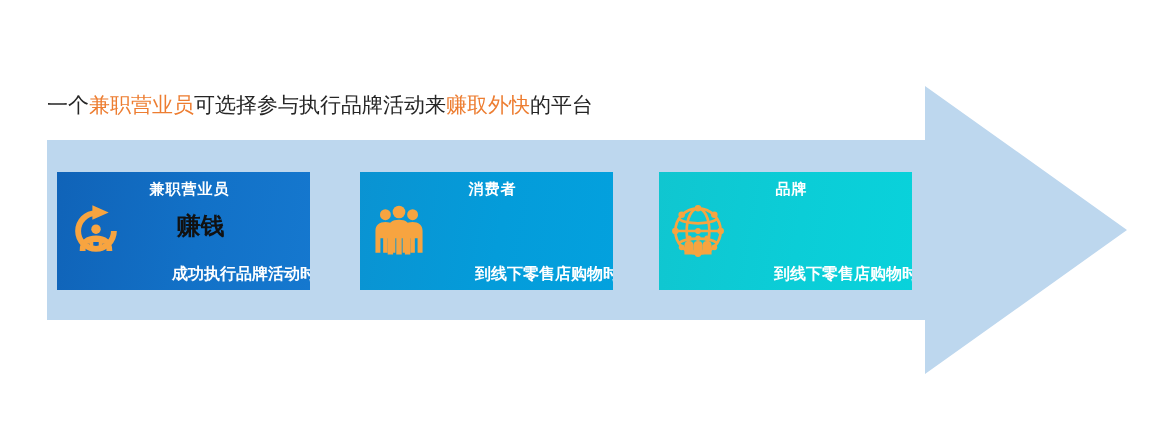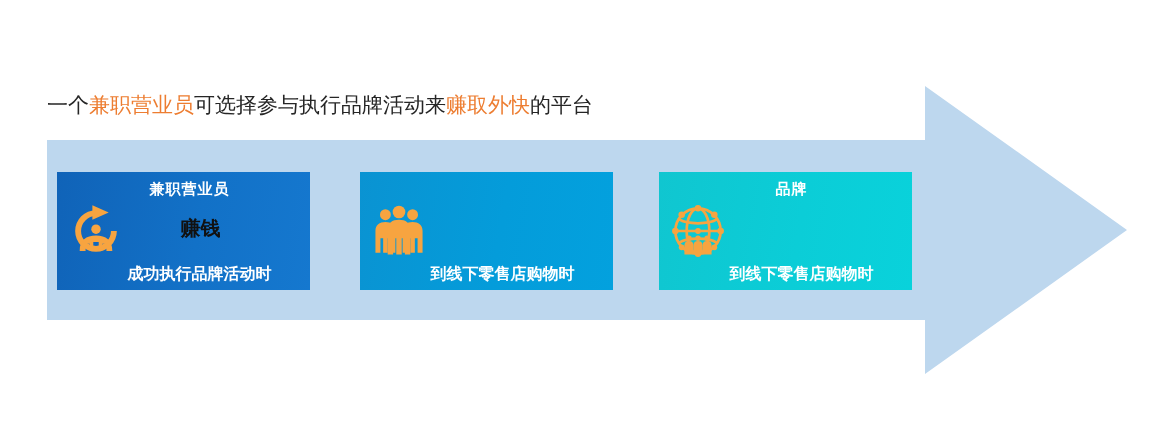--- a/index.html
+++ b/index.html
@@ -74,34 +74,34 @@
     letter-spacing: 1px;
     padding-left: 12px;
     box-sizing: border-box;
   }
   .card-headline {
     position: absolute;
     top: 40px;
     left: 0;
     width: 100%;
     text-align: center;
-    font-size: 20px;
+    font-size: 24px;
     line-height: 32px;
     color: #111111;
     font-weight: 700;
     padding-left: 34px;
     box-sizing: border-box;
-    font-family: Liberation Sans, sans-serif;
+    font-family: Liberation Mono, monospace;
   }
   .card-condition {
     position: absolute;
     bottom: 5px;
-    left: 0;
+    left: 6px;
     width: 100%;
-    text-align: center;
+    text-align: right;
     font-size: 16px;
     line-height: 22px;
     color: #ffffff;
     font-weight: 700;
     padding-left: 32px;
     box-sizing: border-box;
     font-family: "Liberation Serif", "DejaVu Serif", serif;
   }
   .card-icon {
     position: absolute;
@@ -135,20 +135,21 @@
           <circle cx="32" cy="30" r="5.2"></circle>
           <path d="M14 54 C14 42 21 37 32 37 C43 37 50 42 50 54 L43.5 54 L43.5 46 L39 46 L39 54 L35 54 L35 44 L29 44 L29 54 L25 54 L25 46 L20.5 46 L20.5 54 Z"></path>
         </g>
       </svg>
     </div>
     <div class="card-headline">赚钱</div>
     <div class="card-condition">成功执行品牌活动时</div>
   </div>
 
   <div class="card" id="card-1">
+    <div class="card-audience">消费者</div>
     <div class="card-icon">
       <svg viewBox="0 0 64 64">
         <g fill="#F7A440">
           <circle cx="17" cy="14" r="6"></circle>
           <path d="M6 56 L6 32 C6 25 10.5 22 17 22 C23.5 22 28 25 28 32 L28 56 L22.5 56 L22.5 40 L19.5 40 L19.5 56 L14.5 56 L14.5 40 L11.5 40 L11.5 56 Z"></path>
           <circle cx="47" cy="14" r="6"></circle>
           <path d="M36 56 L36 32 C36 25 40.5 22 47 22 C53.5 22 58 25 58 32 L58 56 L52.5 56 L52.5 40 L49.5 40 L49.5 56 L44.5 56 L44.5 40 L41.5 40 L41.5 56 Z"></path>
           <circle cx="32" cy="11" r="7"></circle>
           <path d="M19.5 58 L19.5 30 C19.5 23 24.5 19.5 32 19.5 C39.5 19.5 44.5 23 44.5 30 L44.5 58 L38.5 58 L38.5 40 L35 40 L35 58 L29 58 L29 40 L25.5 40 L25.5 58 Z"></path>
         </g>

